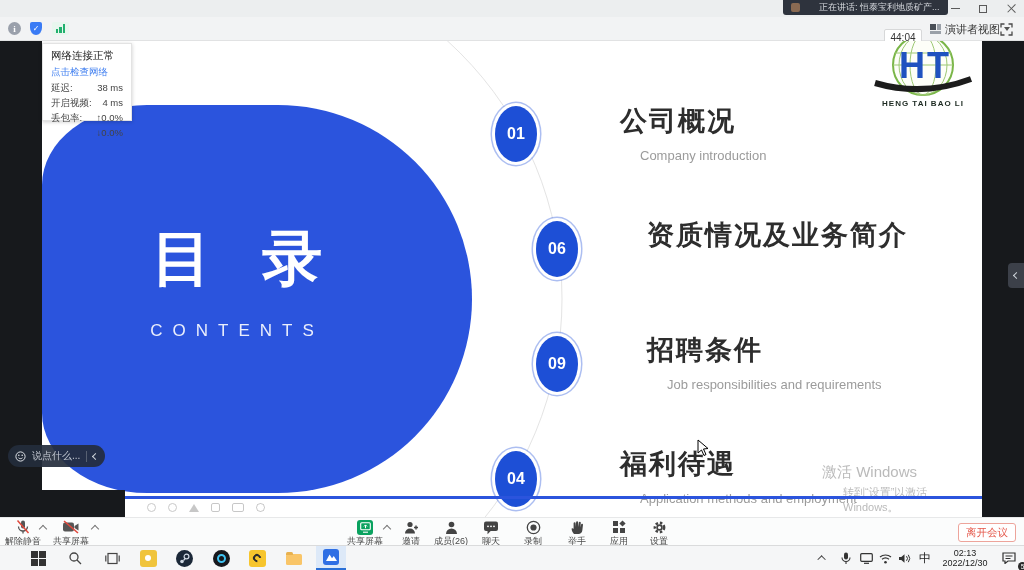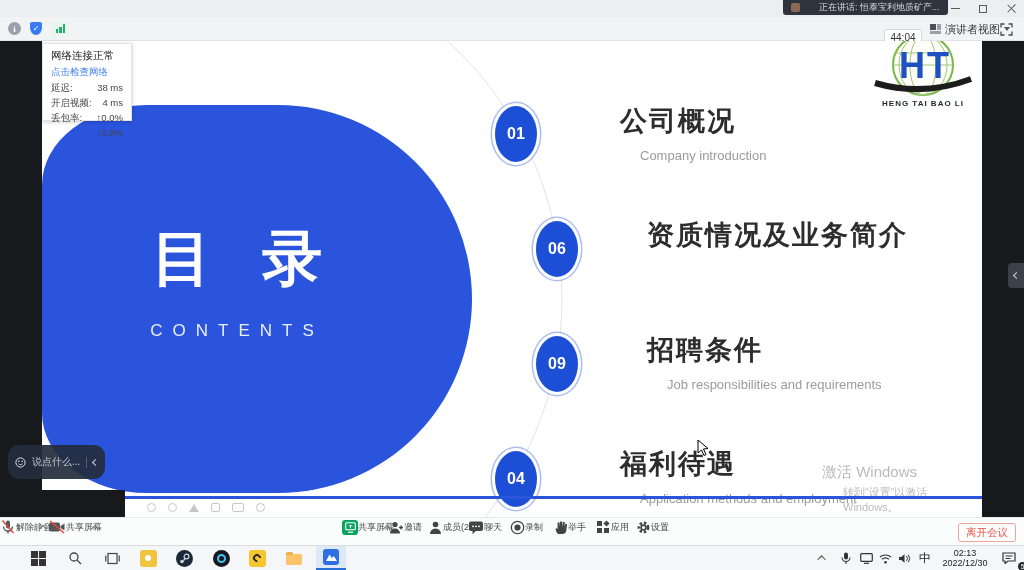--- a/index.html
+++ b/index.html
@@ -80,33 +80,33 @@
   .cursor{ position:absolute; left:655px; top:398px; }
 
   
   .net-popup{ position:absolute; left:42px; top:2px; width:90px; height:78px; background:#fff;
     border:1px solid #e3e3e3; box-shadow:0 1px 4px rgba(0,0,0,.2); padding:5px 8px 19px 8px; font-size:9.5px; color:#333; }
   .net-status{ font-size:10.5px; color:#222; margin-bottom:3px; }
   .net-link{ color:#3d7df0; margin-bottom:3px; }
   .net-row{ display:flex; justify-content:space-between; margin-bottom:2px; color:#444; }
 
   
-  .chat-pill{ position:absolute; left:8px; top:404px; height:34px; background:rgba(36,44,60,.92); border-radius:11px;
+  .chat-pill{ position:absolute; left:8px; top:404px; height:22px; background:rgba(36,44,60,.92); border-radius:11px;
     display:flex; align-items:center; padding:0 7px; gap:6px; }
   .chat-text{ font-size:10px; color:#c3c8d1; }
   .chat-div{ width:1px; height:11px; background:#576072; }
   .chev-left{ width:5px; height:5px; border-left:1.4px solid #cfd4da; border-bottom:1.4px solid #cfd4da; transform:rotate(45deg); }
 
   
   .side-tab{ position:absolute; left:1008px; top:222px; width:16px; height:25px; background:#3c4049; border-radius:4px 0 0 4px;
     display:flex; align-items:center; justify-content:center; }
 
   
   .toolbar{ position:absolute; left:0; top:517px; width:1024px; height:28px; background:#fbfcfc; border-top:1px solid #e7e8e9; }
-  .tbtn{ position:absolute; top:1px; width:46px; display:flex; flex-direction:row; align-items:center; cursor:pointer; }
+  .tbtn{ position:absolute; top:1px; width:46px; display:flex; flex-direction:column; align-items:center; cursor:pointer; }
   .ticon{ height:16px; display:flex; align-items:center; justify-content:center; }
   .tlabel{ font-size:9px; color:#4a4a4a; margin-top:0px; white-space:nowrap; }
   .tchev{ position:absolute; width:6px; height:6px; border-left:1.3px solid #777; border-top:1.3px solid #777; transform:rotate(45deg); top:8px; }
   .share-box{ width:16px; height:15px; background:#0aa25f; border-radius:3px; display:flex; align-items:center; justify-content:center; }
   .leave-btn{ position:absolute; right:8px; top:5px; width:58px; height:19px; background:#fff; border:1px solid #eda49b;
     border-radius:3px; color:#e4574a; font-size:10.5px; display:flex; align-items:center; justify-content:center; cursor:pointer; }
 
   
   .taskbar{ position:absolute; left:0; top:545px; width:1024px; height:25px; background:#f5f6f7; border-top:1px solid #dadbdc; }
   .tkbtn{ position:absolute; top:0; width:28px; height:24px; display:flex; align-items:center; justify-content:center; }

